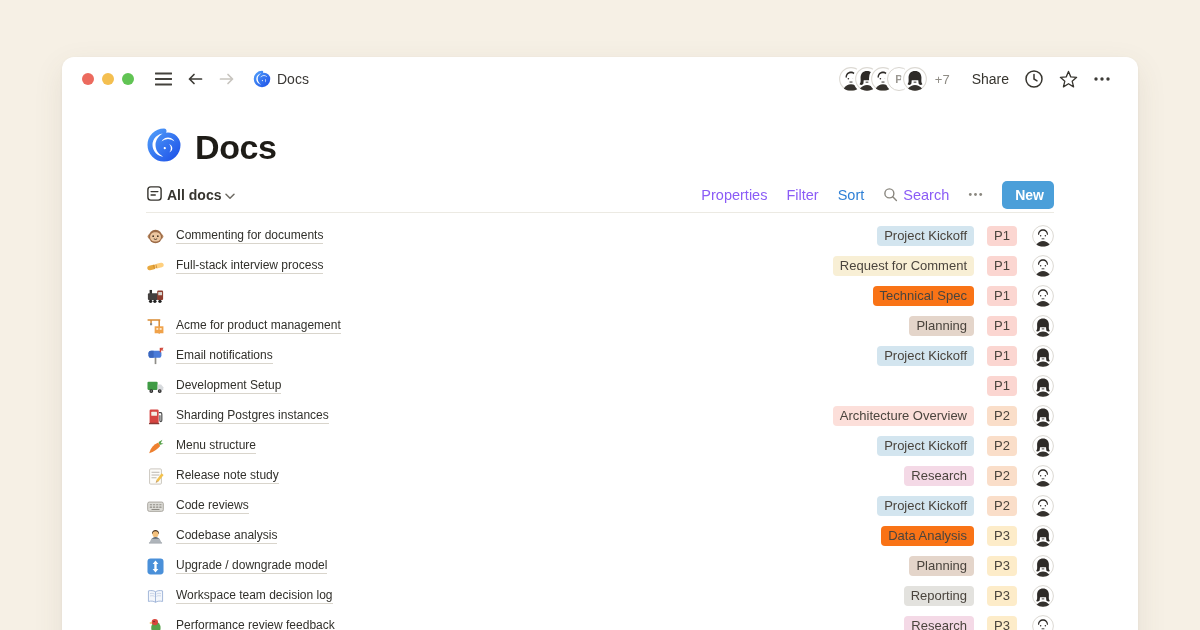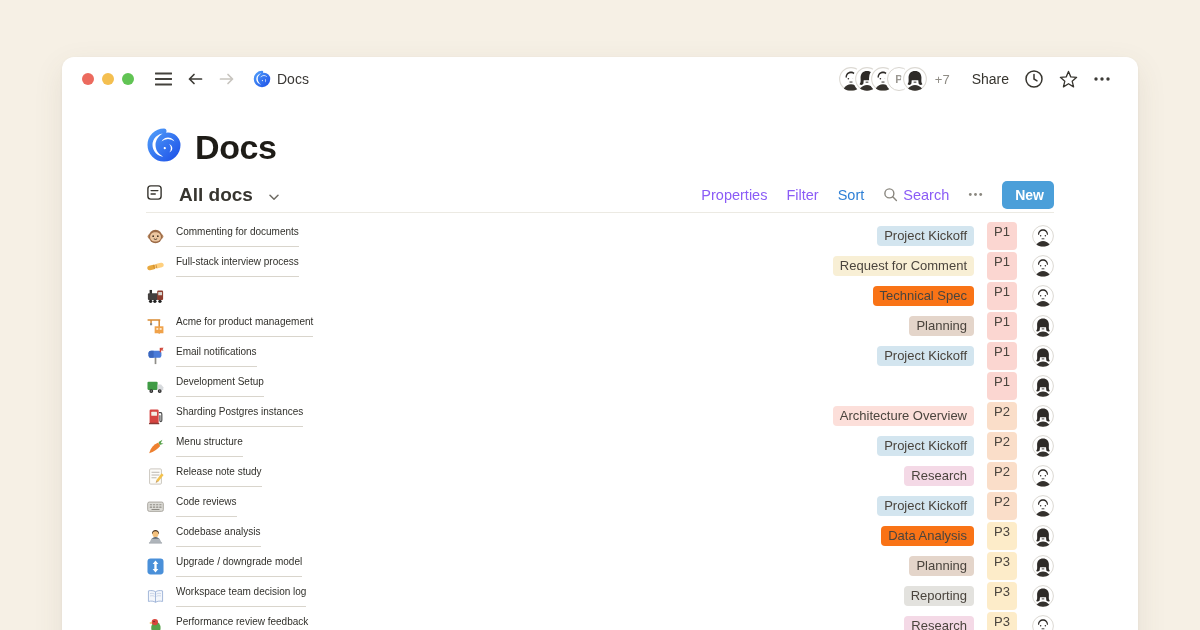--- a/index.html
+++ b/index.html
@@ -30,36 +30,36 @@
   .tb-extra { font-size:13px; color:#8f8c85; margin:0 14px 0 8px; }
   .tb-share { font-size:14px; color:#37352f; margin:6px 8px; cursor:default; }
 
   
   .content { padding:0 84px; }
   .page-title-row { display:flex; align-items:center; margin-top:24px; height:44px; gap:13px; }
   .page-title-row h1 { font-size:34px; font-weight:700; color:#1e1c17; letter-spacing:-0.4px; }
 
   .toolbar { display:flex; align-items:center; margin-top:16px; height:28px; padding-bottom:8px;
     border-bottom:1px solid #eceae3; }
-  .view-switcher { display:flex; align-items:center; gap:16px; font-size:19px; font-weight:700; color:#37352f; cursor:default; }
+  .view-switcher { display:flex; align-items:center; gap:4px; font-size:14px; font-weight:700; color:#37352f; cursor:default; }
   .toolbar-right { margin-left:auto; display:flex; align-items:center; gap:19px; }
   .tool { font-size:14.5px; color:#8b5cf6; display:inline-flex; align-items:center; gap:5px; cursor:default; }
   .new-btn { display:flex; align-items:center; height:28px; border-radius:5px; overflow:hidden; color:#fff; }
   .new-main { font-size:14px; font-weight:600; padding:0 10px 0 13px; line-height:28px; cursor:default; }
   .new-divider { width:1px; height:16px; background:rgba(255,255,255,0.45); }
   .new-caret { width:26px; display:flex; align-items:center; justify-content:center; height:28px; cursor:default; }
 
   
   #rows { margin-top:8px; }
   .row { display:flex; align-items:center; height:30px; }
   .row-icon { width:19px; height:19px; display:inline-flex; align-items:center; justify-content:center; margin-right:11px; }
-  .row-title { font-size:10px; font-weight:500; color:#31302b; border-bottom:1px solid #d9d5cc; padding-bottom:9px; cursor:default; }
+  .row-title { font-size:12px; font-weight:500; color:#31302b; border-bottom:1px solid #d9d5cc; padding-bottom:1px; cursor:default; }
   .row-spacer { flex:1; }
   .row-tag { font-size:13px; color:#4a443d; height:20px; line-height:20px; padding:0 7px; border-radius:4px; white-space:nowrap; }
-  .row-pri { font-size:13px; color:#4a443d; height:28px; line-height:20px; min-width:30px; text-align:center; border-radius:4px; margin-left:13px; }
+  .row-pri { font-size:13px; color:#4a443d; height:20px; line-height:20px; min-width:30px; text-align:center; border-radius:4px; margin-left:13px; }
   .row-avatar { width:22px; height:22px; margin-left:15px; display:inline-flex; }
   .row-avatar svg { display:block; }
 </style>
 </head>
 <body style="background: rgb(246, 240, 229);">
 
 <div class="window">
 
   <div class="titlebar">
     <div class="lights">

